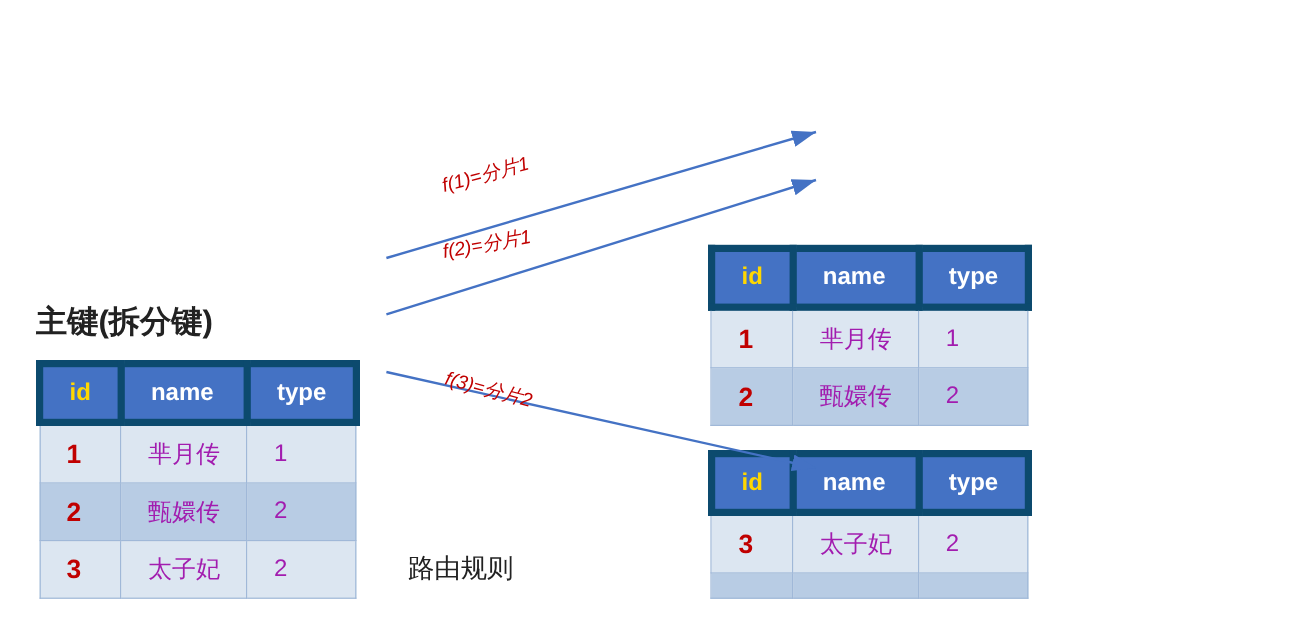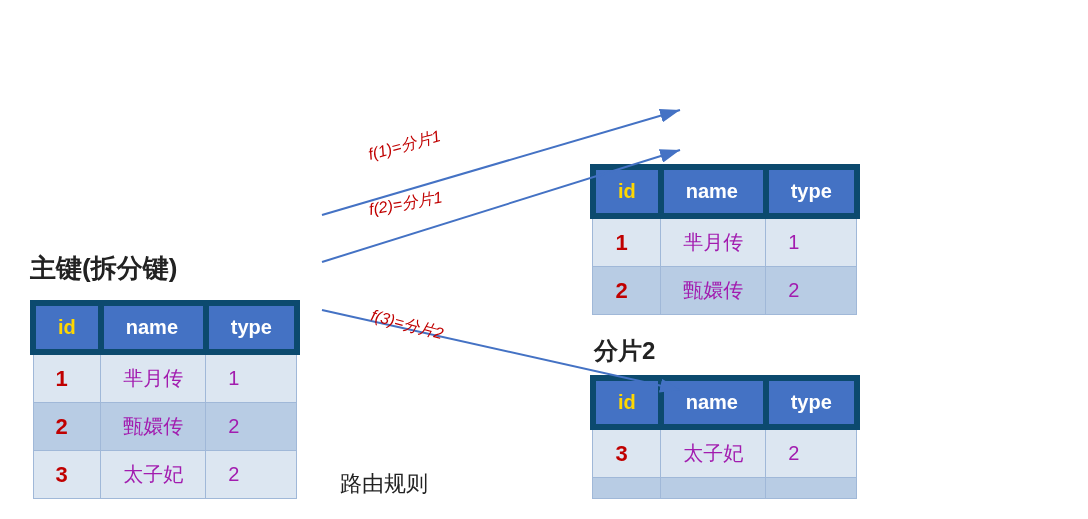--- a/index.html
+++ b/index.html
@@ -86,20 +86,21 @@
       margin-left: 30px;
       margin-top: 10px;
       position: relative;
       width: 240px;
       flex-shrink: 0;
     }
 
     .routing-title {
       font-size: 22px;
       color: #222;
+      margin-bottom: 10px;
       align-self: flex-start;
       margin-left: 10px;
     }
 
     
     .right-section {
       display: flex;
       flex-direction: column;
       margin-left: 20px;
       margin-top: 0;
@@ -194,21 +195,20 @@
             <tr>
       <td class="id-cell">2</td>
       <td>甄嬛传</td>
       <td>2</td>
     </tr>
           </tbody>
       </table>
     </div>
 
     <div class="shard-container">
-      <div class="shard-title">分片2</div>
       <table class="data-table">
         <thead>
           <tr>
             <th class="id-col">id</th>
             <th>name</th>
             <th>type</th>
           </tr>
         </thead>
         <tbody id="shard2-table-body">
         <tr>

